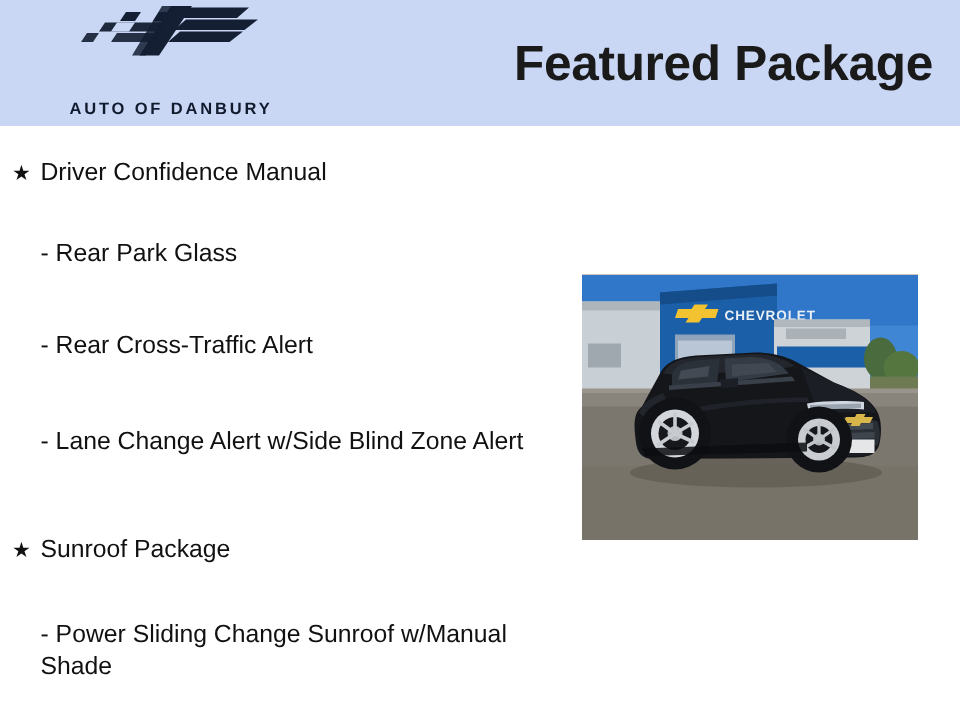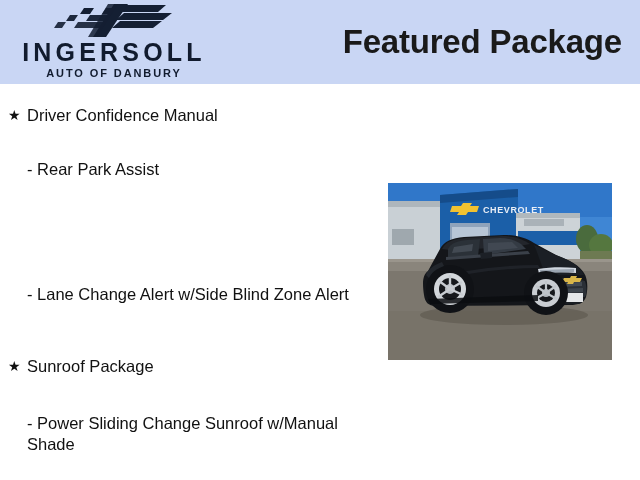--- a/index.html
+++ b/index.html
@@ -159,36 +159,36 @@
           <path d="M76 2 L116 2 L108 9 L68 9 Z"></path>
           <path d="M74 10 L122 10 L113 17 L66 17 Z"></path>
           <path d="M70 18 L112 18 L103 25 L62 25 Z"></path>
 
           <path d="M64 1 L78 1 L56 34 L43 34 Z"></path>
           <path d="M58 1 L68 1 L47 34 L38 34 Z" opacity="0.85"></path>
         </g>
       </svg>
     </div>
 
-    <div class="brand-wordmark">INGERSOLL</div>
 
     <div class="brand-tagline">AUTO OF DANBURY</div>
   </div>
 
   <div class="header-title">Featured Package</div>
 </div>
 
 <div class="content">
 
   <div class="feature-row r-pkg1">
     <span class="star">★</span>
     <span class="label">Driver Confidence Manual</span>
   </div>
 
-  <div class="sub-row r-sub1">- Rear Park Assist</div>
+  <div class="sub-row r-sub1">- Rear Park Glass</div>
+  <div class="sub-row r-sub2">- Rear Cross-Traffic Alert</div>
   <div class="sub-row r-sub3">- Lane Change Alert w/Side Blind Zone Alert</div>
 
   <div class="feature-row r-pkg2">
     <span class="star">★</span>
     <span class="label">Sunroof Package</span>
   </div>
 
   <div class="sub-row r-sub4">- Power Sliding Change Sunroof w/Manual Shade</div>
 </div>
 

